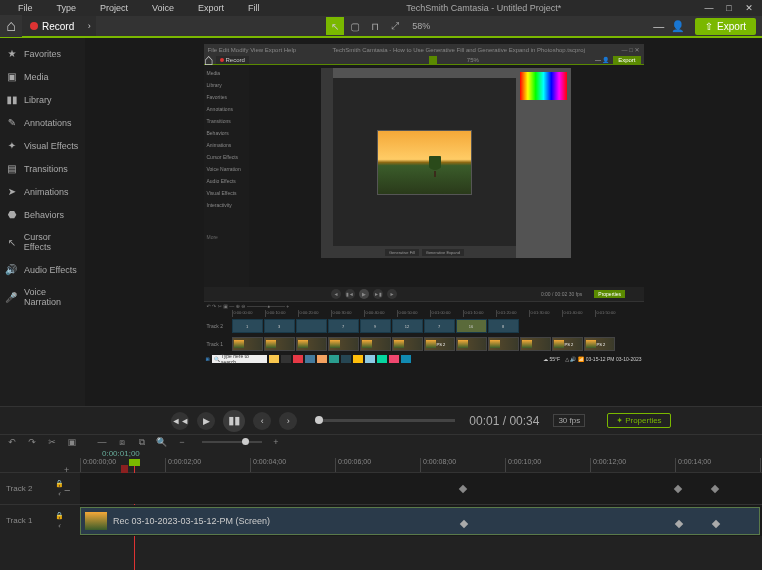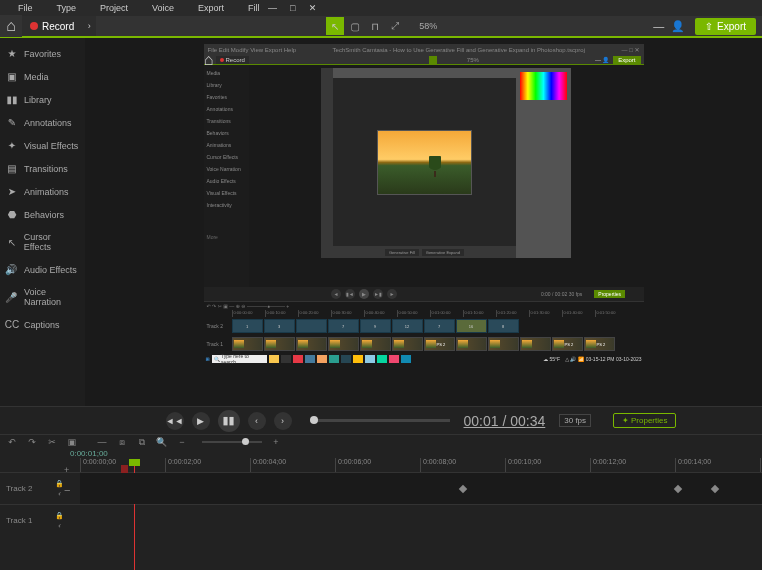--- a/index.html
+++ b/index.html
@@ -15,21 +15,21 @@
 
 
 .toolbar { height: 22px; background: #333; display: flex; align-items: center; border-bottom: 2px solid #7ab800; }
 .home-btn { width: 22px; height: 22px; display: flex; align-items: center; justify-content: center; background: #333; }
 .record-btn { background: #2d2d2d; height: 20px; display: flex; align-items: center; padding: 0 8px; gap: 4px; font-size: 10px; color: #fff; }
 .rec-dot { width: 8px; height: 8px; background: #d33; border-radius: 50%; }
 .chev { background: #2d2d2d; width: 14px; height: 20px; display: flex; align-items: center; justify-content: center; font-size: 9px; }
 .tool-group { margin-left: 230px; display: flex; align-items: center; gap: 2px; }
 .tbtn { width: 18px; height: 18px; background: #7ab800; display: flex; align-items: center; justify-content: center; font-size: 10px; }
 .tbtn.dark { background: #333; color: #aaa; }
-.zoom { font-size: 9px; color: #aaa; margin-left: 13px; }
+.zoom { font-size: 9px; color: #aaa; margin-left: 6px; }
 .spacer { flex: 1; }
 .min-btn, .person-btn { width: 20px; text-align: center; font-size: 11px; }
 .export-btn { background: #7ab800; color: #fff; padding: 3px 10px; font-size: 10px; border-radius: 2px; display: flex; align-items: center; gap: 4px; margin: 0 6px; }
 
 
 .main { display: flex; height: 368px; background: #222; }
 
 
 .sidebar { width: 85px; background: #1e1e1e; padding-top: 4px; }
 .side-item { display: flex; align-items: center; gap: 6px; padding: 6px 6px; font-size: 9px; color: #aaa; cursor: pointer; }
@@ -81,32 +81,32 @@
 .taskbar { height: 11px; background: #1a1a1a; display: flex; align-items: center; gap: 2px; padding: 0 2px; font-size: 5px; }
 .tb-item { width: 10px; height: 8px; background: #333; }
 .taskbar .search { background: #eee; color: #333; padding: 0 3px; width: 55px; height: 8px; display: flex; align-items: center; }
 
 
 .playbar { height: 28px; background: #222; display: flex; align-items: center; justify-content: center; gap: 8px; border-top: 1px solid #333; }
 .pbtn { width: 18px; height: 18px; border-radius: 50%; background: #333; display: flex; align-items: center; justify-content: center; font-size: 9px; color: #ccc; cursor: pointer; }
 .pbtn.play { width: 22px; height: 22px; background: #3a3a3a; font-size: 11px; }
 .pb-slider { width: 140px; height: 3px; background: #444; margin-left: 10px; position: relative; }
 .pb-slider .knob { width: 8px; height: 8px; background: #ccc; border-radius: 50%; position: absolute; left: 0; top: -3px; }
-.pb-time { font-size: 14px; color: #aaa; margin-left: 6px; text-decoration: underline; }
+.pb-time { font-size: 12px; color: #aaa; margin-left: 6px; }
 .pb-fps { font-size: 8px; color: #aaa; border: 1px solid #444; padding: 1px 4px; margin-left: 6px; }
 .pb-prop { background: transparent; border: 1px solid #7ab800; color: #7ab800; font-size: 8px; padding: 2px 8px; margin-left: 14px; border-radius: 2px; }
 .pbtn.rev { margin-left: 80px; }
 
 
 .timeline { background: #222; height: 136px; border-top: 1px solid #333; position: relative; }
 .tl-tools { height: 14px; display: flex; align-items: center; gap: 8px; padding-left: 6px; font-size: 9px; color: #888; }
 .tl-tools .ti { width: 12px; text-align: center; cursor: pointer; }
 .tl-tools .zslide { width: 60px; height: 2px; background: #444; position: relative; margin-left: 6px; }
 .tl-tools .zslide .zk { width: 7px; height: 7px; background: #ccc; border-radius: 50%; position: absolute; left: 40px; top: -3px; }
-.tl-time { font-size: 8px; color: #6a9; padding-left: 70px; }
+.tl-time { font-size: 8px; color: #6a9; padding-left: 102px; }
 .tl-ruler { height: 14px; display: flex; padding-left: 80px; font-size: 7px; color: #888; position: relative; }
 .tl-ruler span { flex: 0 0 85px; border-left: 1px solid #444; padding-left: 2px; }
 .playhead { position: absolute; left: 134px; top: 28px; width: 1px; height: 108px; background: #d33; }
 .playhead::before { content:''; position: absolute; left: -5px; top: -4px; width: 11px; height: 7px; background: #7ab800; }
 .playhead-red { position: absolute; left: 121px; top: 30px; width: 7px; height: 9px; background: #8b2020; }
 .tl-track { height: 32px; display: flex; align-items: center; border-top: 1px solid #333; }
 .tl-track-label { width: 40px; font-size: 8px; color: #888; padding-left: 6px; }
 .tl-track-ctrl { width: 40px; display: flex; flex-direction: column; gap: 2px; font-size: 7px; color: #666; align-items: center; }
 .tl-track-body { flex: 1; height: 100%; position: relative; background: #1a1a1a; }
 .tl-clip { position: absolute; left: 0; top: 2px; right: 2px; height: 28px; background: #2a3a4a; border: 1px solid #5a7a4a; display: flex; align-items: center; gap: 6px; padding-left: 4px; }
@@ -121,20 +121,21 @@
 
 <div class="titlebar">
   <div class="menu">
     <span>File</span>
     <span>Type</span>
     <span>Project</span>
     <span>Voice</span>
     <span>Export</span>
     <span>Fill</span>
   </div>
+  <div class="title-center">TechSmith Camtasia - Untitled Project*</div>
   <div class="win-controls">
     <span>—</span>
     <span>□</span>
     <span>✕</span>
   </div>
 </div>
 
 <div class="toolbar">
   <div class="home-btn">⌂</div>
   <div class="record-btn">
@@ -196,24 +197,20 @@
         <span class="ico">↖</span>
         <span>Cursor Effects</span>
       </div>
     <div class="side-item">
         <span class="ico">🔊</span>
         <span>Audio Effects</span>
       </div>
     <div class="side-item">
         <span class="ico">🎤</span>
         <span>Voice Narration</span>
-      </div>
-    <div class="side-item">
-        <span class="ico">CC</span>
-        <span>Captions</span>
       </div>
   </div>
 
   <div class="canvas-area">
     <div class="preview">
 
       <div class="inner-title">
           <span>File Edit Modify View Export Help</span>
           <span style="flex:1;text-align:center">TechSmith Camtasia - How to Use Generative Fill and Generative Expand in Photoshop.tscproj</span>
           <span>— □ ✕</span>
@@ -415,14 +412,23 @@
       <span class="tl-diamond" style="left:632px;top:13px"></span>
     </div>
   </div>
 
   <div class="tl-track">
     <div class="tl-track-label">Track 1</div>
     <div class="tl-track-ctrl">
         <span>🔒</span>
         <span>◐</span>
       </div>
+    <div class="tl-track-body">
+      <div class="tl-clip">
+        <div class="tl-clip-thumb"></div>
+        <div class="tl-clip-name">Rec 03-10-2023-03-15-12-PM (Screen)</div>
+        <span class="tl-diamond" style="left:380px;top:13px;background:#aaa"></span>
+        <span class="tl-diamond" style="left:595px;top:13px;background:#aaa"></span>
+        <span class="tl-diamond" style="left:632px;top:13px;background:#aaa"></span>
+      </div>
+    </div>
   </div>
 </div>
 
 </body></html>

